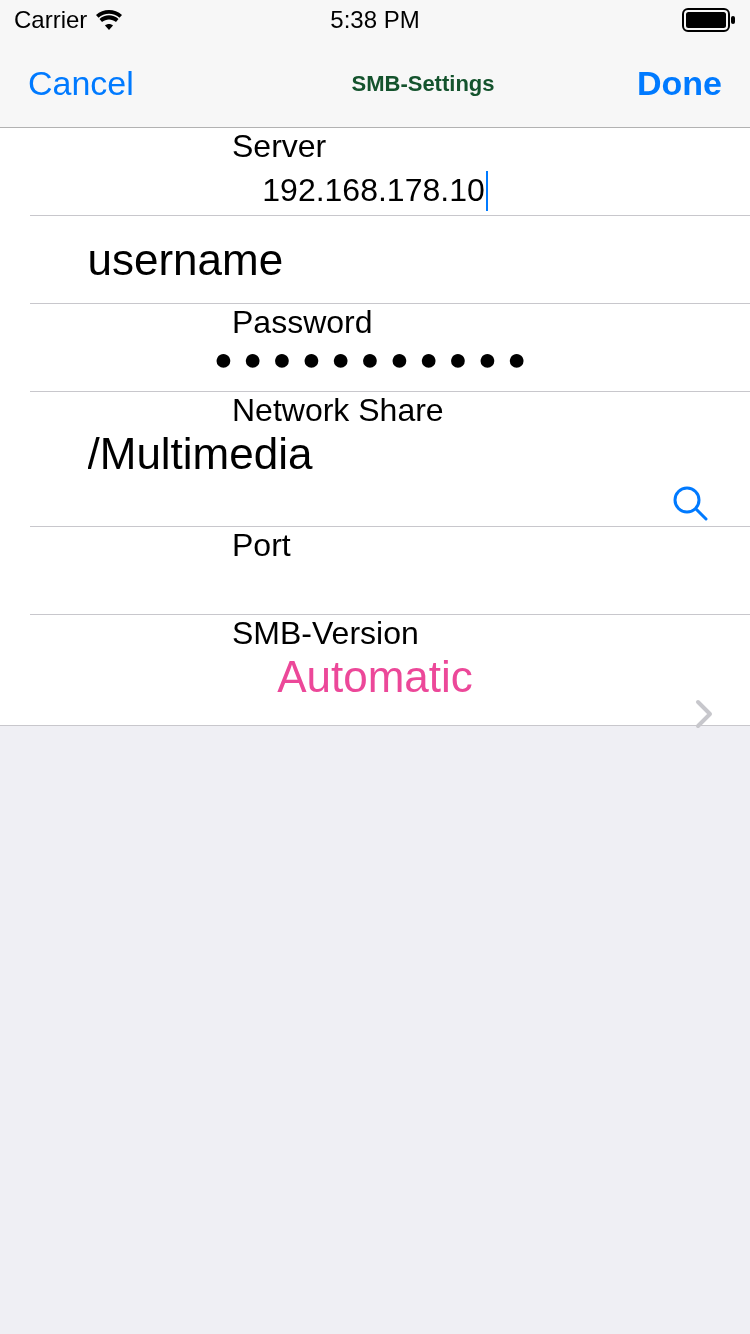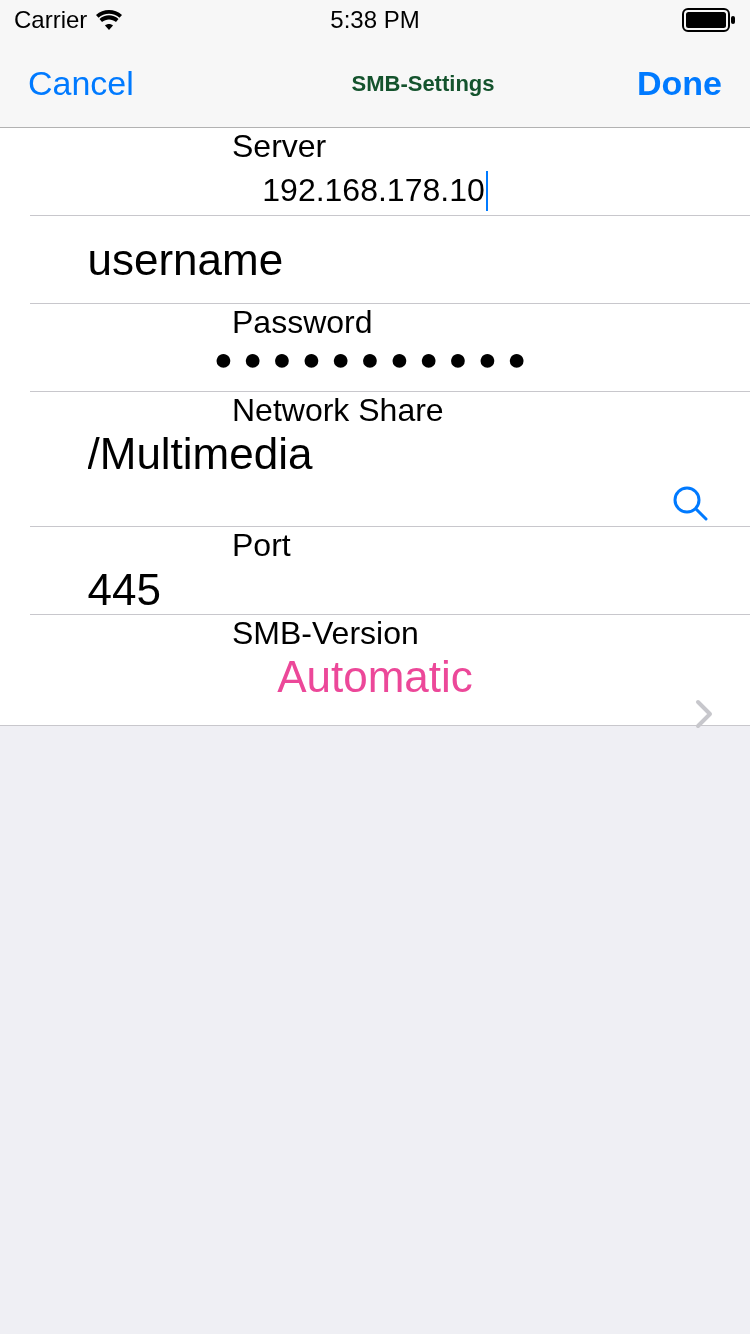--- a/index.html
+++ b/index.html
@@ -218,21 +218,20 @@
     <div class="search-icon">
       <svg width="40" height="40" viewBox="0 0 40 40">
         <circle cx="17" cy="17" r="12" fill="none" stroke="#007aff" stroke-width="3"></circle>
         <line x1="26" y1="26" x2="36" y2="36" stroke="#007aff" stroke-width="3" stroke-linecap="round"></line>
       </svg>
     </div>
   </div>
 
   <div class="form-row">
     <div class="form-label">Port</div>
-    <input class="form-value" type="text" value="445" style="">
   </div>
 
   <div class="form-row">
     <div class="form-label">SMB-Version</div>
     <div class="form-value placeholder">Automatic</div>
     <div class="chevron-icon">
       <svg width="18" height="30" viewBox="0 0 18 30">
         <polyline points="3,3 15,15 3,27" fill="none" stroke="#c7c7cc" stroke-width="4" stroke-linecap="round" stroke-linejoin="round"></polyline>
       </svg>
     </div>

